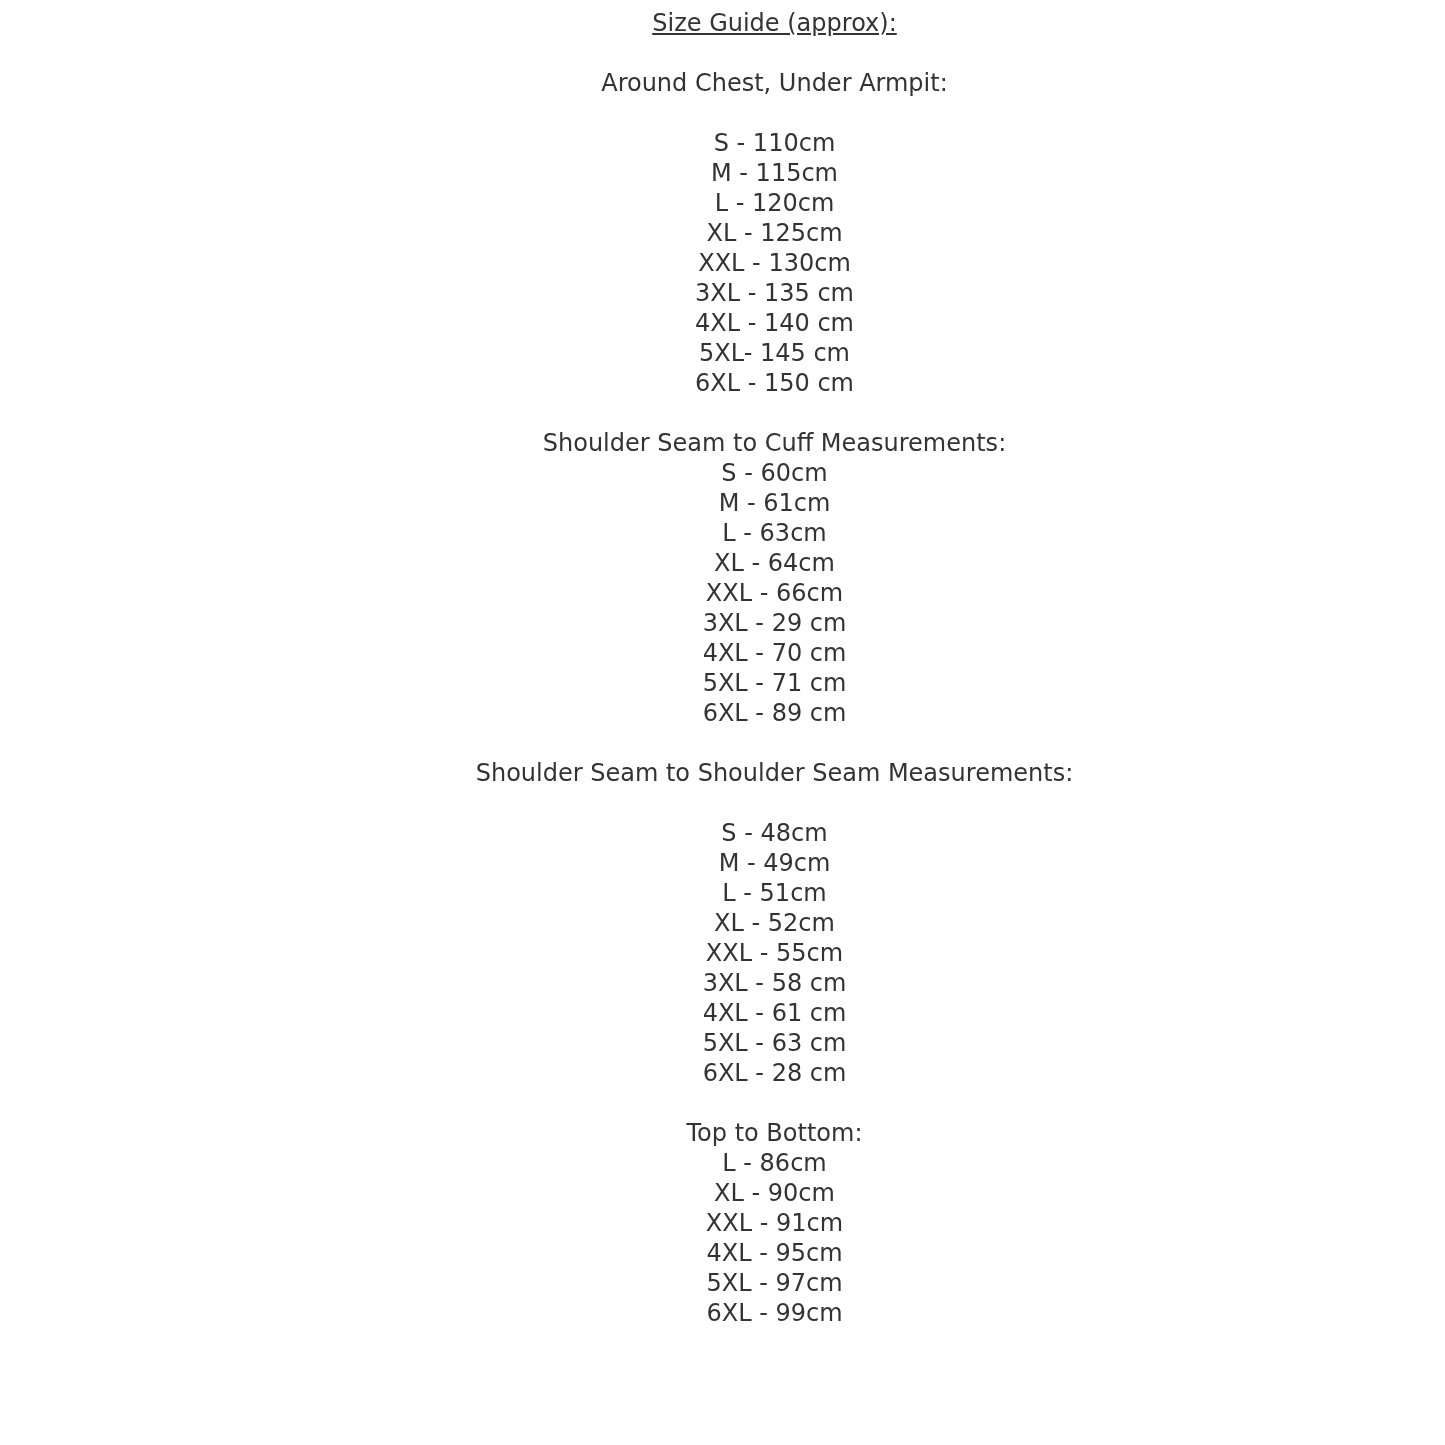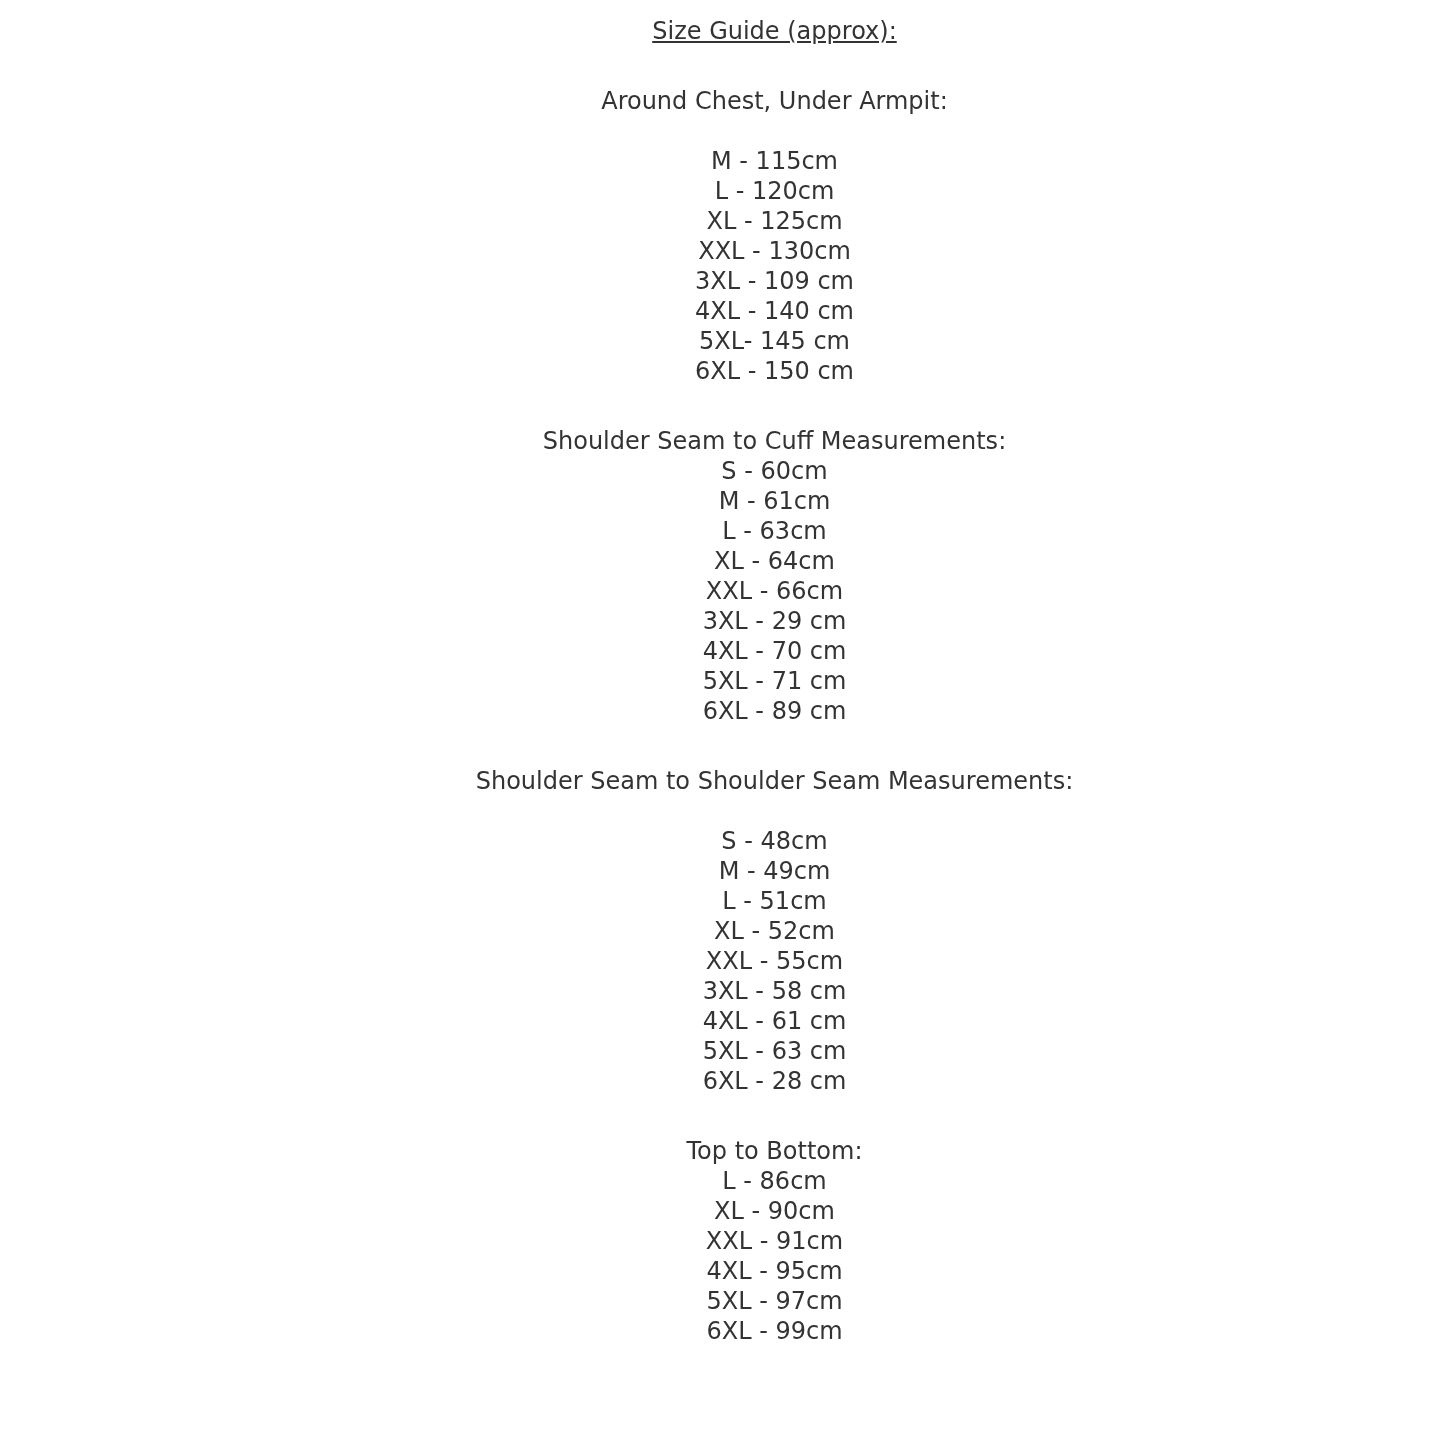--- a/index.html
+++ b/index.html
@@ -8,53 +8,54 @@
     background: #ffffff;
   }
   body {
     width: 1445px;
     height: 1445px;
     overflow: hidden;
   }
   .page {
     box-sizing: border-box;
     margin-left: 104px;           
-    padding-top: 16px;
+    padding-top: 8px;
     text-align: center;
     font-family: "DejaVu Sans", "Liberation Sans", sans-serif;
     font-size: 24px;
     line-height: 30px;
     color: #333333;
   }
   .doc-title {
     text-decoration: underline;
   }
   .section {
-    margin-top: 40px;             
+    margin-top: 30px;             
   }
   .heading { }
   .heading.gap-after {
     margin-bottom: 30px;          
   }
   .line { }
 </style>
 </head>
 <body>
 
 <div class="page">
 
   <div class="doc-title">Size Guide (approx):</div>
 
   <div class="section">
     <div class="heading gap-after">Around Chest, Under Armpit:</div>
+    <div class="line">S - 110cm</div>
     <div class="line">M - 115cm</div>
     <div class="line">L - 120cm</div>
     <div class="line">XL - 125cm</div>
     <div class="line">XXL - 130cm</div>
-    <div class="line">3XL - 109 cm</div>
+    <div class="line">3XL - 135 cm</div>
     <div class="line">4XL - 140 cm</div>
     <div class="line">5XL- 145 cm</div>
     <div class="line">6XL - 150 cm</div>
   </div>
 
   <div class="section">
     <div class="heading">Shoulder Seam to Cuff Measurements:</div>
     <div class="line">S - 60cm</div>
     <div class="line">M - 61cm</div>
     <div class="line">L - 63cm</div>

